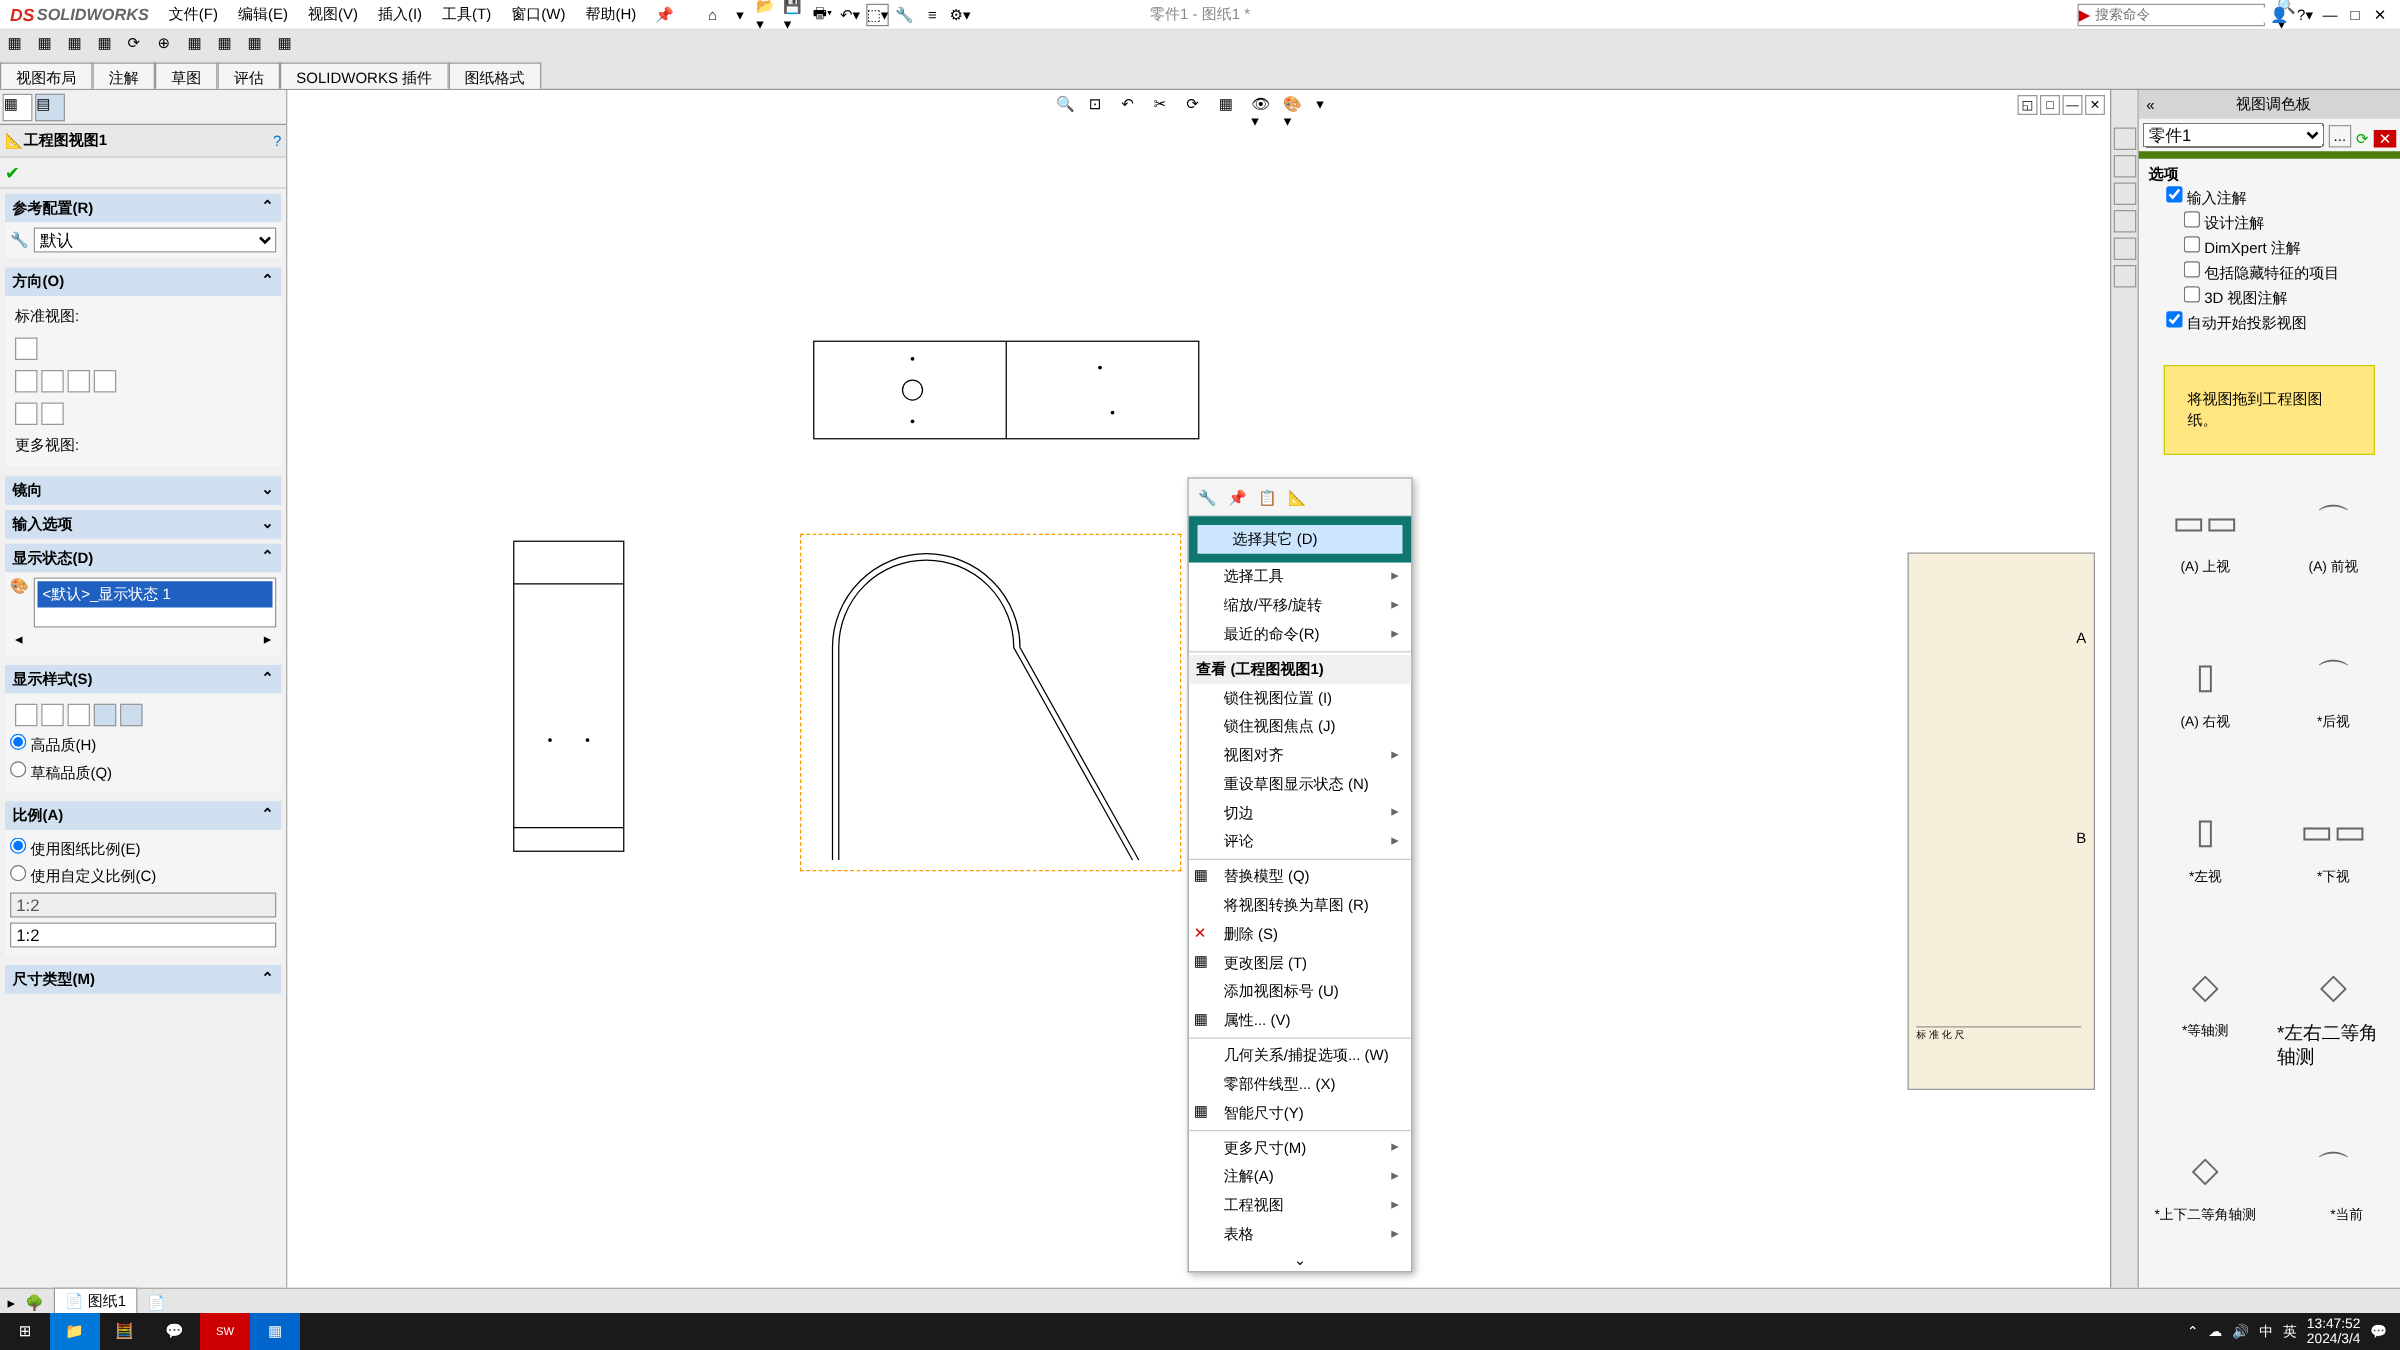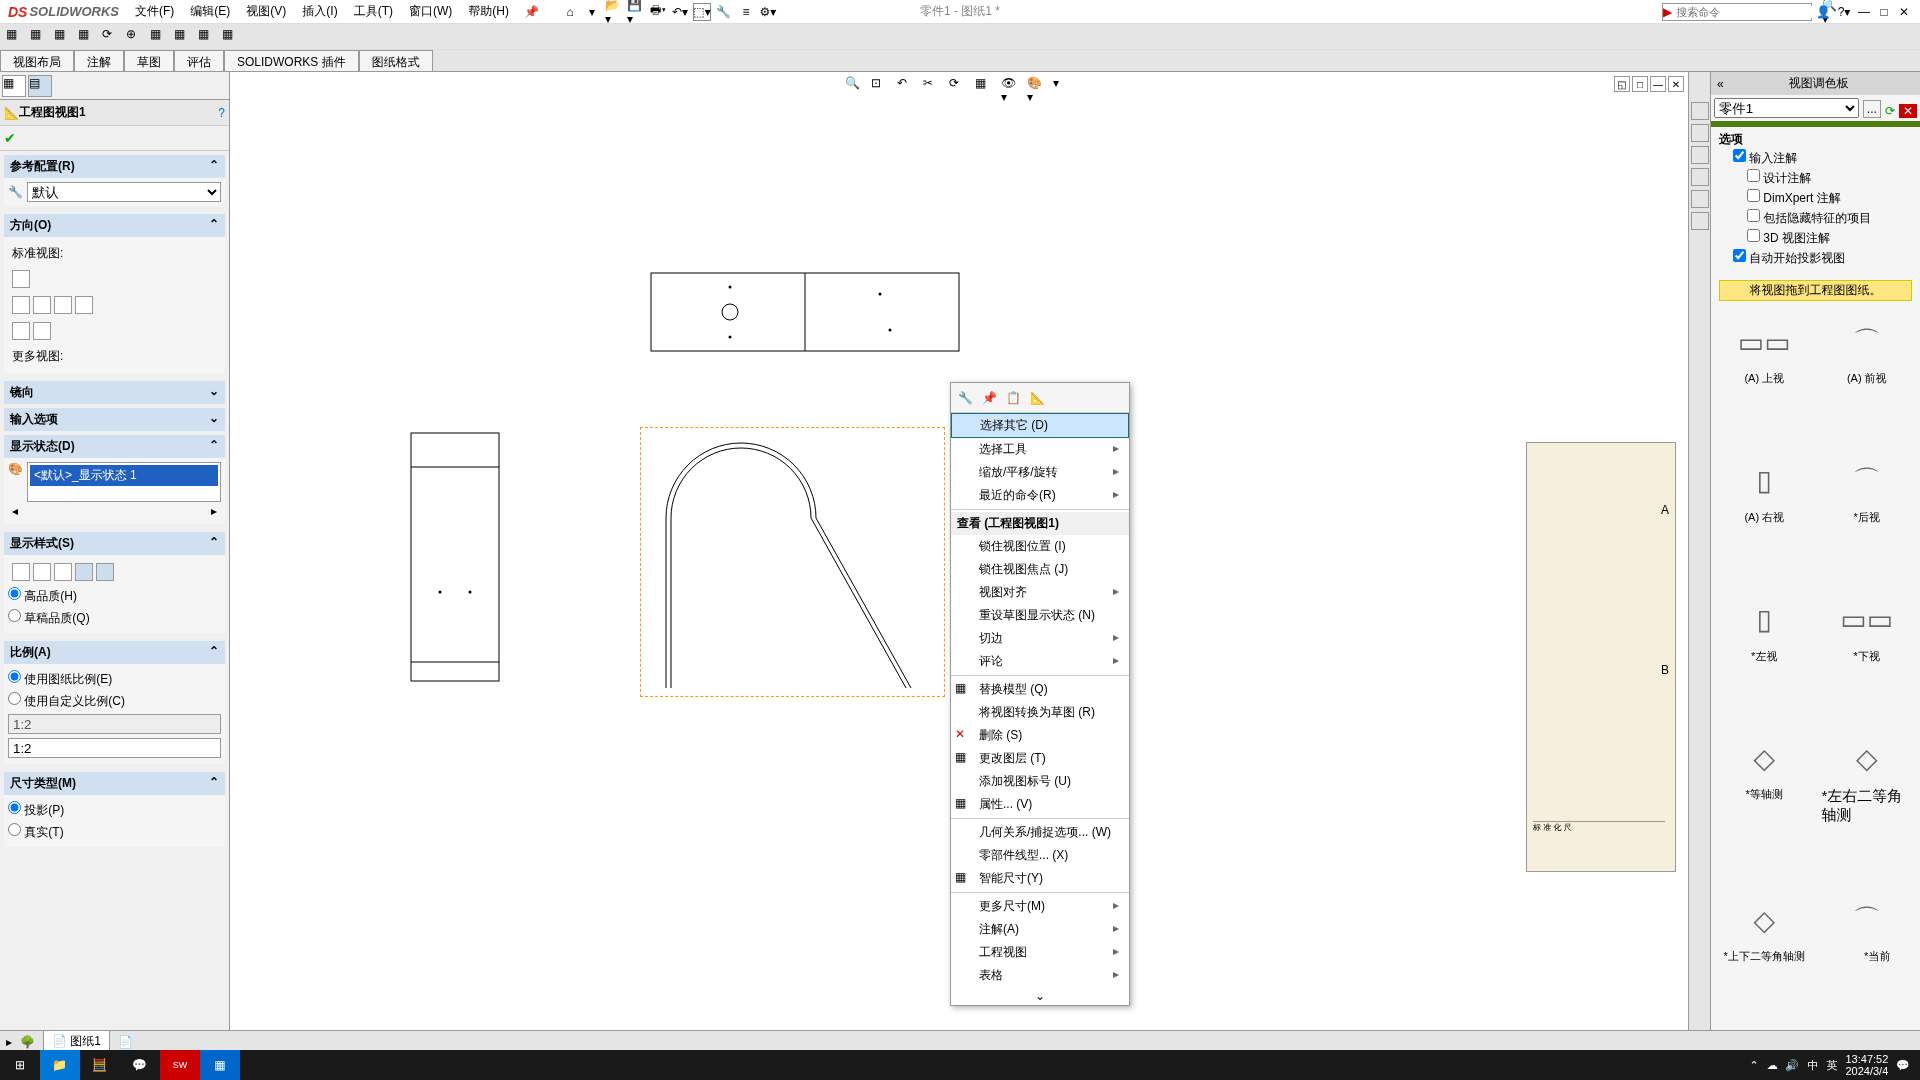--- a/index.html
+++ b/index.html
@@ -58,38 +58,38 @@
 .canvas-tb-icon { width: 20px; height: 20px; cursor: pointer; }
 .doc-controls { position: absolute; top: 4px; right: 4px; display: flex; gap: 2px; }
 .doc-ctrl { width: 16px; height: 16px; border: 1px solid #999; cursor: pointer; font-size: 10px; display: flex; align-items: center; justify-content: center; }
 .drawing { position: absolute; }
 .dashed-box { border: 1px dashed #f90; }
 
 
 .context-menu { position: absolute; background: #fff; border: 1px solid #999; box-shadow: 2px 2px 6px rgba(0,0,0,.3); font-size: 12px; width: 180px; }
 .ctx-toolbar { height: 30px; display: flex; align-items: center; gap: 6px; padding: 0 6px; border-bottom: 1px solid #ccc; background: #f5f5f5; }
 .ctx-item { padding: 3px 10px 3px 28px; cursor: pointer; display: flex; justify-content: space-between; position: relative; }
-.ctx-item.highlighted { background: #cde6ff; border: 1px solid #0f766e; }
+.ctx-item.highlighted { background: #cde6ff; border: 7px solid #0f766e; }
 .ctx-icon { position: absolute; left: 4px; width: 16px; height: 16px; }
 .ctx-sep { height: 1px; background: #ccc; margin: 2px 0; }
 .ctx-group { padding: 3px 6px; font-weight: bold; background: #f0f0f0; }
 .ctx-arrow { color: #666; }
 
 
 .right-sidebar { width: 22px; background: #e5e5e5; border-left: 1px solid #999; display: flex; flex-direction: column; align-items: center; gap: 4px; padding-top: 30px; }
 .rs-icon { width: 18px; height: 18px; border: 1px solid #999; cursor: pointer; }
 
 
 .right-panel { width: 210px; border-left: 1px solid #999; background: #f5f5f5; display: flex; flex-direction: column; }
 .rp-header { background: #d5d5d5; padding: 3px 6px; display: flex; align-items: center; justify-content: space-between; }
 .rp-header-row { display: flex; align-items: flex-end; gap: 4px; padding: 3px; border-bottom: 6px solid #4d7c0f; }
 .rp-select { flex: 1; height: 20px; }
 .rp-section { padding: 4px 8px; }
 .rp-check { padding: 1px 0 1px 14px; }
-.rp-yellow { background: #ffe680; text-align: center; padding: 1px; border: 1px solid #cc0; margin: 8px; }
+.rp-yellow { background: #ffe680; text-align: left; padding: 18px; border: 1px solid #cc0; margin: 20px; }
 .view-palette { flex: 1; overflow-y: auto; padding: 8px; display: grid; grid-template-columns: 1fr 1fr; gap: 12px; }
 .vp-item { display: flex; flex-direction: column; align-items: center; gap: 4px; }
 .vp-thumb { width: 60px; height: 50px; border: none; display: flex; align-items: center; justify-content: center; }
 
 
 .sheet-tabs { height: 22px; display: flex; align-items: center; background: #e5e5e5; border-top: 1px solid #999; padding: 0 6px; gap: 8px; }
 .sheet-tab { padding: 2px 8px; background: #fff; border: 1px solid #999; cursor: pointer; }
 .statusbar { height: 20px; display: flex; align-items: center; background: #e5e5e5; border-top: 1px solid #999; padding: 0 8px; font-size: 11px; }
 .status-left { }
 .status-right { margin-left: auto; display: flex; gap: 16px; }
@@ -269,24 +269,20 @@
           <div class="radio-row"><input type="radio" name="r" checked="" style=""> <span>使用图纸比例(E)</span></div>
           <div class="radio-row"><input type="radio" name="r" style=""> <span>使用自定义比例(C)</span></div>
           <input class="ratio-input" disabled="" style="background: rgb(238, 238, 238);" value="1:2">
           <input class="ratio-input" value="1:2" style="">
         </div>
       </div>
       <div class="section">
         <div class="section-header">
           <span>尺寸类型(M)</span>
           <span>⌃</span>
-        </div>
-        <div class="section-body">
-          <div class="radio-row"><input type="radio" name="d" checked="" style=""> <span>投影(P)</span></div>
-          <div class="radio-row"><input type="radio" name="d" style=""> <span>真实(T)</span></div>
         </div>
       </div>
     </div>
   </div>
 
   <div class="canvas-wrap">
     <div class="canvas-toolbar">
       <div class="canvas-tb-icon">🔍</div>
       <div class="canvas-tb-icon">⊡</div>
       <div class="canvas-tb-icon">↶</div>

